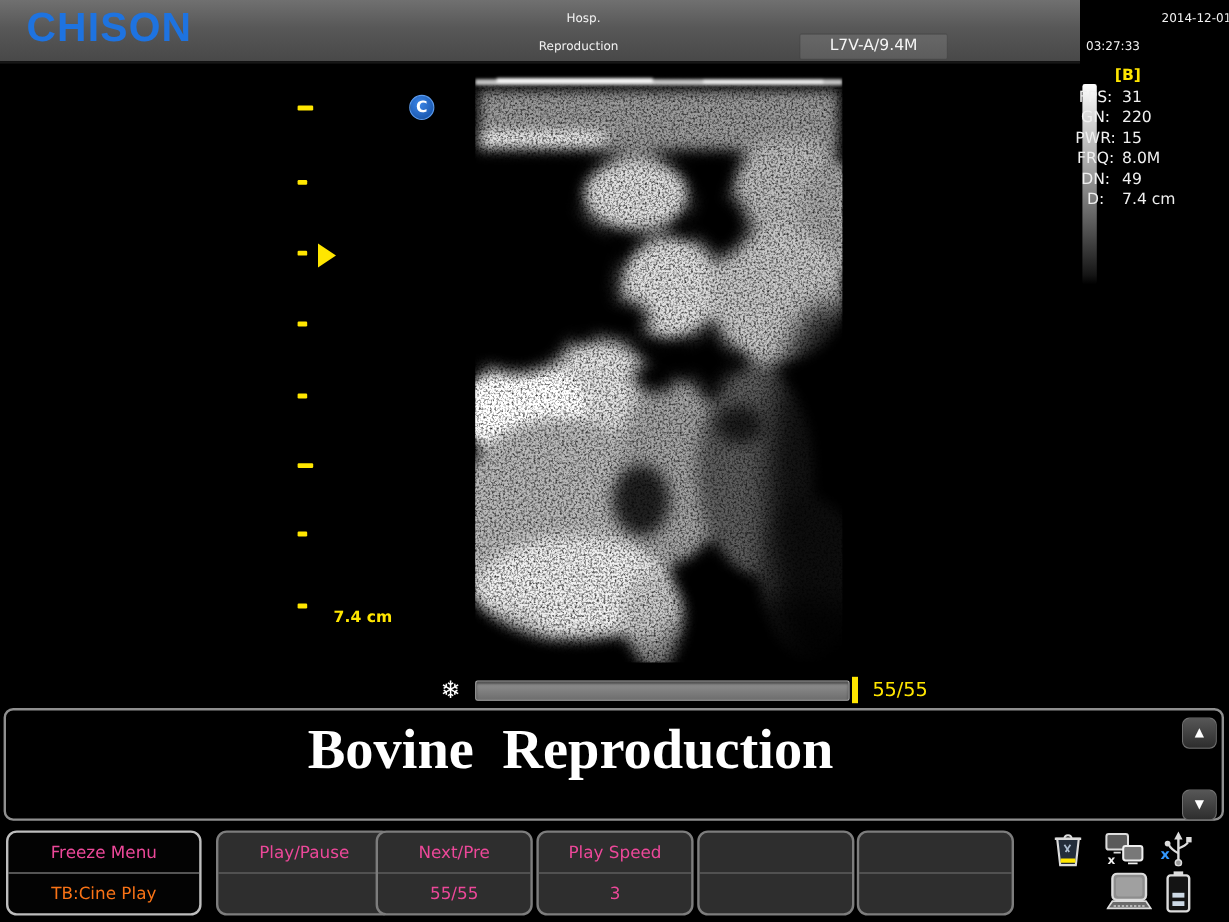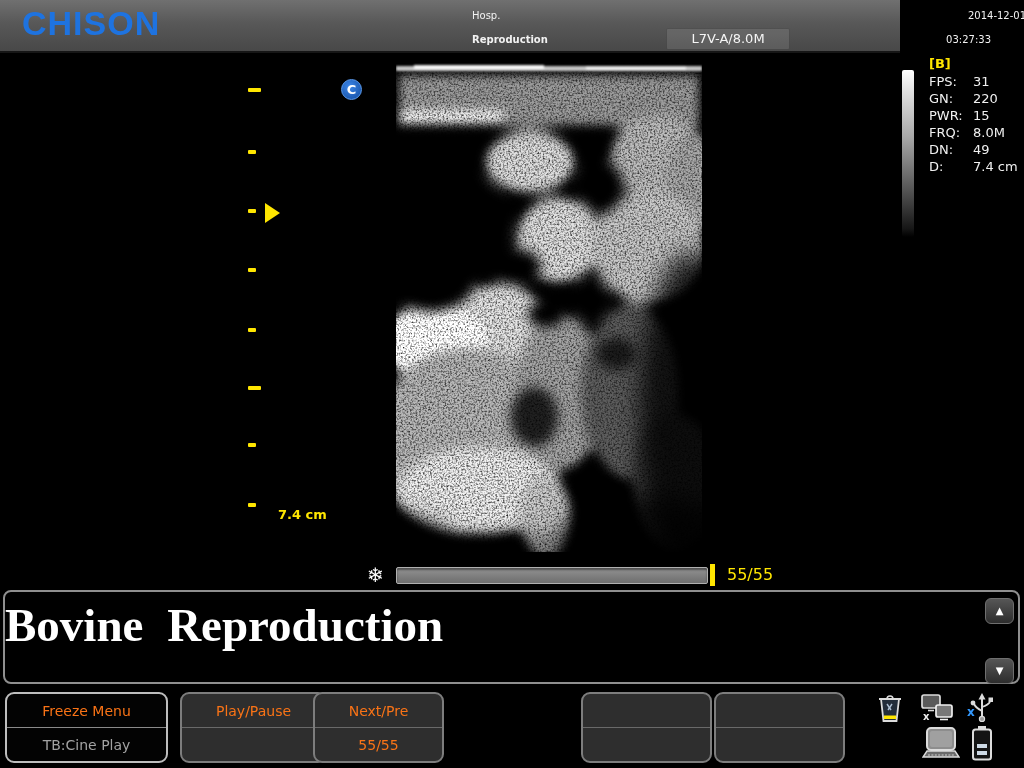--- a/index.html
+++ b/index.html
@@ -40,77 +40,77 @@
     color:#fff; font-size:13px; font-weight:bold; text-align:center; line-height:19px;
   }
   
   #us-wrap { position:absolute; left:396px; top:62px; width:306px; height:490px; }
   
   #graybar {
     position:absolute; left:902px; top:70px; width:12px; height:167px; border-radius:2px;
     background:linear-gradient(180deg,#ffffff 0%,#e2e2e2 12%,#a8a8a8 40%,#5a5a5a 70%,#161616 95%,#000 100%);
   }
   #mode-label { position:absolute; left:929px; top:56px; color:#ffe600; font-size:13px; font-weight:bold; }
-  #param-rows { position:absolute; left:929px; top:73px; font-size:13px; }
+  #param-rows { position:absolute; left:891px; top:73px; font-size:13px;text-align:center; }
   .param-row { display:flex; height:17px; line-height:17px; }
   .param-row .pl { width:44px; }
   
   #freeze-icon { position:absolute; left:367px; top:563px; font-size:20px; color:#fff; }
   #cine-bar {
     position:absolute; left:396px; top:567px; width:312px; height:17px;
     border:1px solid #b0b0b0; border-radius:2px;
     background:linear-gradient(180deg,#929292,#6e6e6e);
     box-shadow:inset 0 2px 2px rgba(0,0,0,.45);
   }
   #cine-cursor { position:absolute; left:710px; top:564px; width:5px; height:22px; background:#ffe600; }
   #frame-counter { position:absolute; left:727px; top:565px; color:#ffe600; font-size:16px; }
   
   #title-panel {
     position:absolute; left:3px; top:590px; width:1017px; height:94px;
     background:#000; border:2px solid #8f8f8f; border-radius:8px;
   }
   #exam-title {
-    position:absolute; left:0; right:72px; top:6px; text-align:left;
+    position:absolute; left:0; right:72px; top:6px; text-align:center;
     font-family:"Liberation Serif", serif; font-weight:bold; font-size:47px;
     color:#fff; word-spacing:12px;
   }
   .scroll-btn {
     position:absolute; left:980px; width:29px; height:26px; border-radius:6px;
     background:linear-gradient(180deg,#565656,#2d2d2d);
     border:1px solid #6f6f6f; color:#fff; font-size:10px;
     text-align:center; line-height:24px; cursor:pointer;
   }
   
   #toolbar { position:absolute; left:0; top:686px; width:1024px; height:82px; background:#000; }
   .soft-btn {
     position:absolute; top:6px; height:71px; border-radius:9px;
     background:#2e2e2e; border:2px solid #7d7d7d;
     display:flex; flex-direction:column;
   }
   .soft-btn .cell {
     flex:1; display:flex; align-items:center; justify-content:center;
-    font-size:14px; color:#f97316;
+    font-size:14px; color:#ec4899;
   }
   .soft-btn .cell.bottom { border-top:1px solid #696969; }
   .soft-btn.primary { background:#030303; border-color:#bdbdbd; }
-  .soft-btn.primary .cell.bottom { border-top-color:#8a8a8a; color:#a3a3a3; }
+  .soft-btn.primary .cell.bottom { border-top-color:#8a8a8a; color:#f97316; }
   .status-icon { position:absolute; }
 </style>
 </head>
 <body>
 
 <div id="screen">
 
   <div id="topbar">
     <div class="logo">CHISON</div>
     <div class="tb-text" style="left:472px; top:7px;">Hosp.</div>
-    <div class="tb-text" style="left:472px; top:31px;font-weight:bold;">Reproduction</div>
-    <div class="tb-field" style="left:666px; top:28px; width:124px;">L7V-A/8.0M</div>
+    <div class="tb-text" style="left:449px; top:31px;">Reproduction</div>
+    <div class="tb-field" style="left:666px; top:28px; width:124px;">L7V-A/9.4M</div>
     <div class="tb-text" style="left:905px; top:7px; width:90px; text-align:center;margin-left:47px;">2014-12-01</div>
-    <div class="tb-text" style="left:905px; top:31px; width:86px; text-align:right;">03:27:33</div>
+    <div class="tb-text" style="left:905px; top:31px; width:86px; text-align:left;">03:27:33</div>
   </div>
 
   <div>
     <div class="tick major" style="top:88px;"></div>
     <div class="tick minor" style="top:150px;"></div>
     <div class="tick minor" style="top:209px;"></div>
     <div class="tick minor" style="top:268px;"></div>
     <div class="tick minor" style="top:328px;"></div>
     <div class="tick major" style="top:386px;"></div>
     <div class="tick minor" style="top:443px;"></div>
@@ -237,20 +237,24 @@
       <div class="cell bottom">TB:Cine Play</div>
     </div>
     <div class="soft-btn" style="left:180px; width:147px;">
       <div class="cell">Play/Pause</div>
       <div class="cell bottom"></div>
     </div>
     <div class="soft-btn" style="left:313px; width:131px;text-align:center;">
       <div class="cell">Next/Pre</div>
       <div class="cell bottom">55/55</div>
     </div>
+    <div class="soft-btn" style="left:447px; width:131px;">
+      <div class="cell">Play Speed</div>
+      <div class="cell bottom">3</div>
+    </div>
     <div class="soft-btn" style="left:581px; width:131px;">
       <div class="cell"></div>
       <div class="cell bottom"></div>
     </div>
     <div class="soft-btn" style="left:714px; width:131px;">
       <div class="cell"></div>
       <div class="cell bottom"></div>
     </div>
 
     <svg class="status-icon" style="left:876px; top:8px;" width="28" height="30" viewBox="0 0 28 30">

